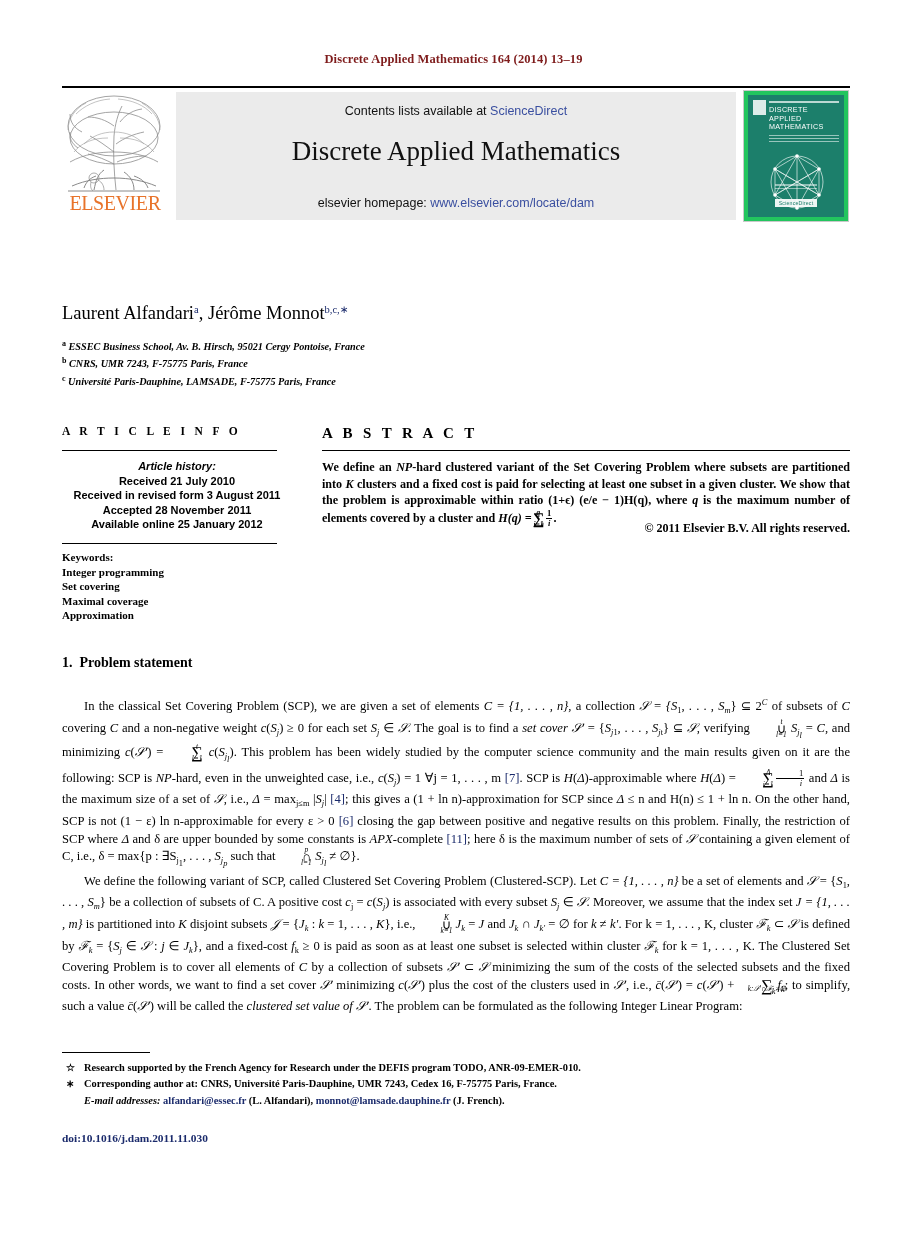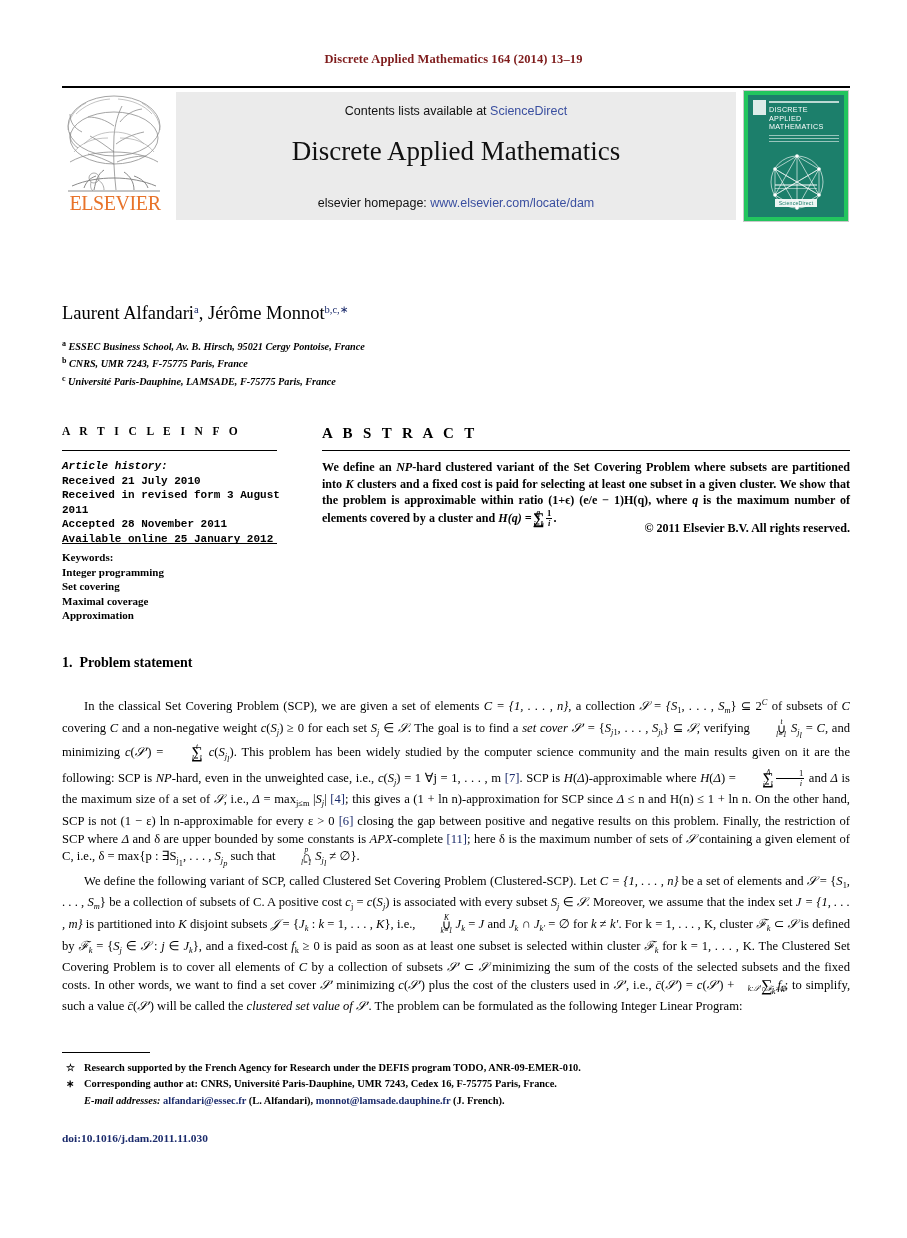--- a/index.html
+++ b/index.html
@@ -247,24 +247,25 @@
   .rule-abs {
     position: absolute;
     left: 322px; top: 450px;
     width: 528px; height: 1.4px;
     background: #000;
   }
   .history {
     position: absolute;
     left: 62px; top: 459px;
     width: 230px;
-    font-family: Liberation Mono, monospace;
+    font-family: Liberation Sans, sans-serif;
     font-size: 11px;
     line-height: 14.5px;
     font-weight: bold;
+    text-align: center;
   }
   .history .lbl { font-style: italic; font-weight: bold; }
   .rule-kw {
     position: absolute;
     left: 62px; top: 543px;
     width: 215px; height: 1.4px;
     background: #000;
   }
   .keywords {
     position: absolute;

